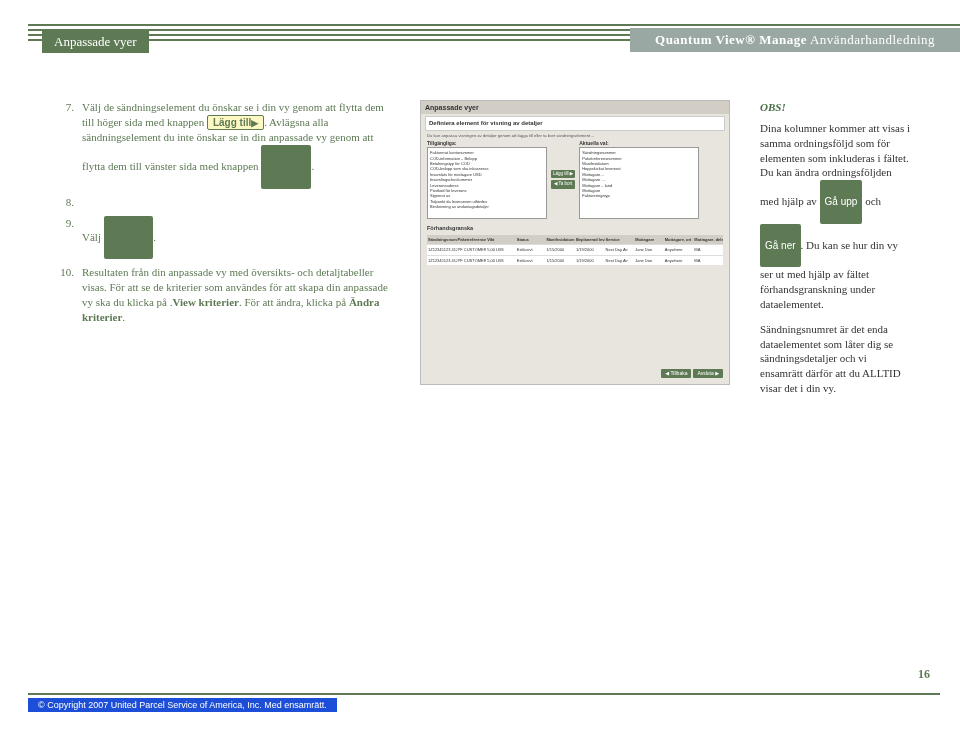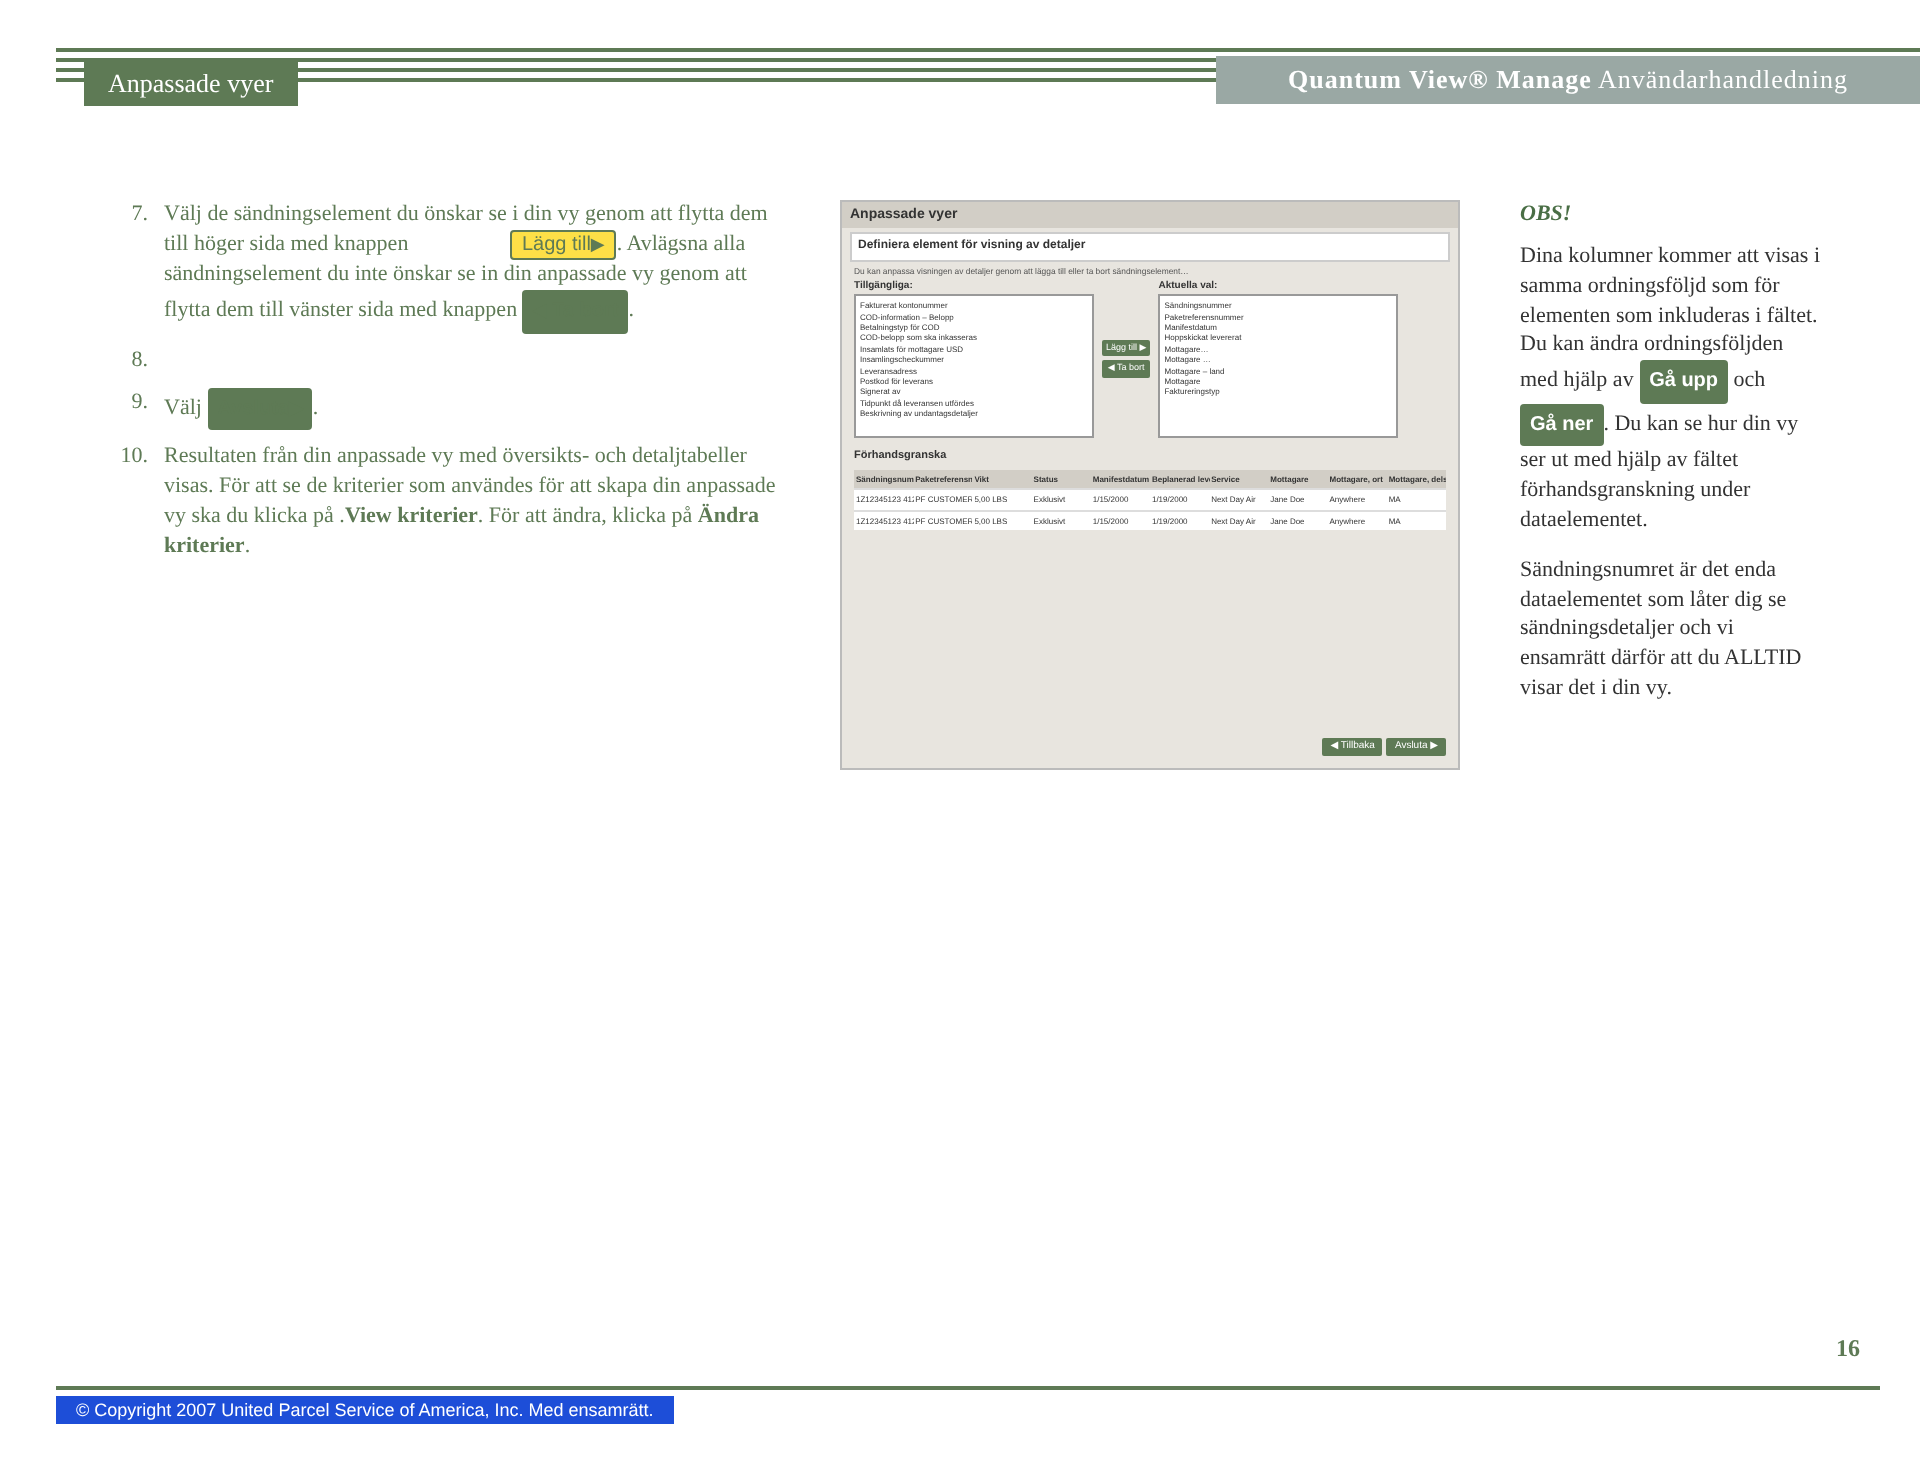--- a/index.html
+++ b/index.html
@@ -1,31 +1,31 @@
 <!DOCTYPE html>
 <html><head>
 <meta charset="utf-8">
 <style>
   * { margin:0; padding:0; box-sizing:border-box; }
   body { width:960px; height:732px; background:#fff; font-family:Georgia,"Times New Roman",serif; color:#222; position:relative; font-size:11px; }
   .top-stripes { position:absolute; top:24px; left:28px; right:0; height:30px; }
   .top-stripes div { height:2px; background:#5e7a55; margin-bottom:3px; }
   .tab-section { position:absolute; top:30px; left:42px; background:#5e7a55; color:#fff; padding:4px 12px 3px 12px; font-size:13px; z-index:2; }
-  .header-right { position:absolute; top:28px; right:0; background:#9aa8a4; color:#fff; padding:4px 36px; font-size:13px; letter-spacing:.5px;font-family:Liberation Serif, serif; }
+  .header-right { position:absolute; top:28px; right:0; background:#9aa8a4; color:#fff; padding:4px 25px; font-size:13px; letter-spacing:.5px;font-family:Liberation Serif, serif; }
   .header-right b { color:#fff; font-weight:bold; }
   .content { position:absolute; top:100px; left:60px; right:50px; display:flex; gap:30px; font-size:11px; line-height:1.35; }
   .col-left { width:330px; }
   .col-mid { width:310px; }
   .col-right { flex:1; }
   .step { display:flex; margin-bottom:6px; color:#5e7a55; }
   .step-num { width:22px; text-align:right; padding-right:8px; flex-shrink:0; }
   .step-body { color:#5e7a55; }
   .step-body span, .step-body strong { color:#5e7a55; }
-  .btn-outline { display:inline-block; border:1px solid #5e7a55; color:#5e7a55; background:#fde047; padding:0 5px; font-family:Arial,sans-serif; font-size:10px; font-weight:normal; border-radius:2px;margin-left:48px; }
-  .btn-solid { display:inline-block; background:#5e7a55; color:#fff; padding:4px 5px; font-family:Arial,sans-serif; font-size:10px; font-weight:bold; border-radius:2px; }
+  .btn-outline { display:inline-block; border:1px solid #5e7a55; color:#5e7a55; background:#fef9c3; padding:0 5px; font-family:Arial,sans-serif; font-size:10px; font-weight:bold; border-radius:2px; }
+  .btn-solid { display:inline-block; background:#5e7a55; color:#fff; padding:15px 5px; font-family:Arial,sans-serif; font-size:10px; font-weight:normal; border-radius:2px; }
   .arrow { display:inline-block; font-size:9px; vertical-align:middle; }
   .bold-inline { font-weight:bold; }
   .screenshot { width:310px; height:285px; background:#e8e5df; border:1px solid #bbb; position:relative; font-family:Arial,sans-serif; font-size:5px; color:#333; }
   .screenshot .title { background:#d2cec6; padding:2px 4px; font-size:7px; font-weight:bold; }
   .screenshot .sub { background:#fff; margin:2px 4px; padding:2px 3px; font-size:6px; font-weight:bold; border:1px solid #ccc; }
   .screenshot .desc { margin:2px 6px; font-size:4.2px; line-height:1.2; color:#555; }
   .screenshot .listbox { display:flex; gap:4px; margin:2px 6px; }
   .screenshot .box { border:1px solid #999; background:#fff; width:120px; height:72px; padding:2px; font-size:4px; overflow:hidden; }
   .screenshot .box div { white-space:nowrap; }
   .screenshot .midbtn { display:flex; flex-direction:column; gap:2px; justify-content:center; }

